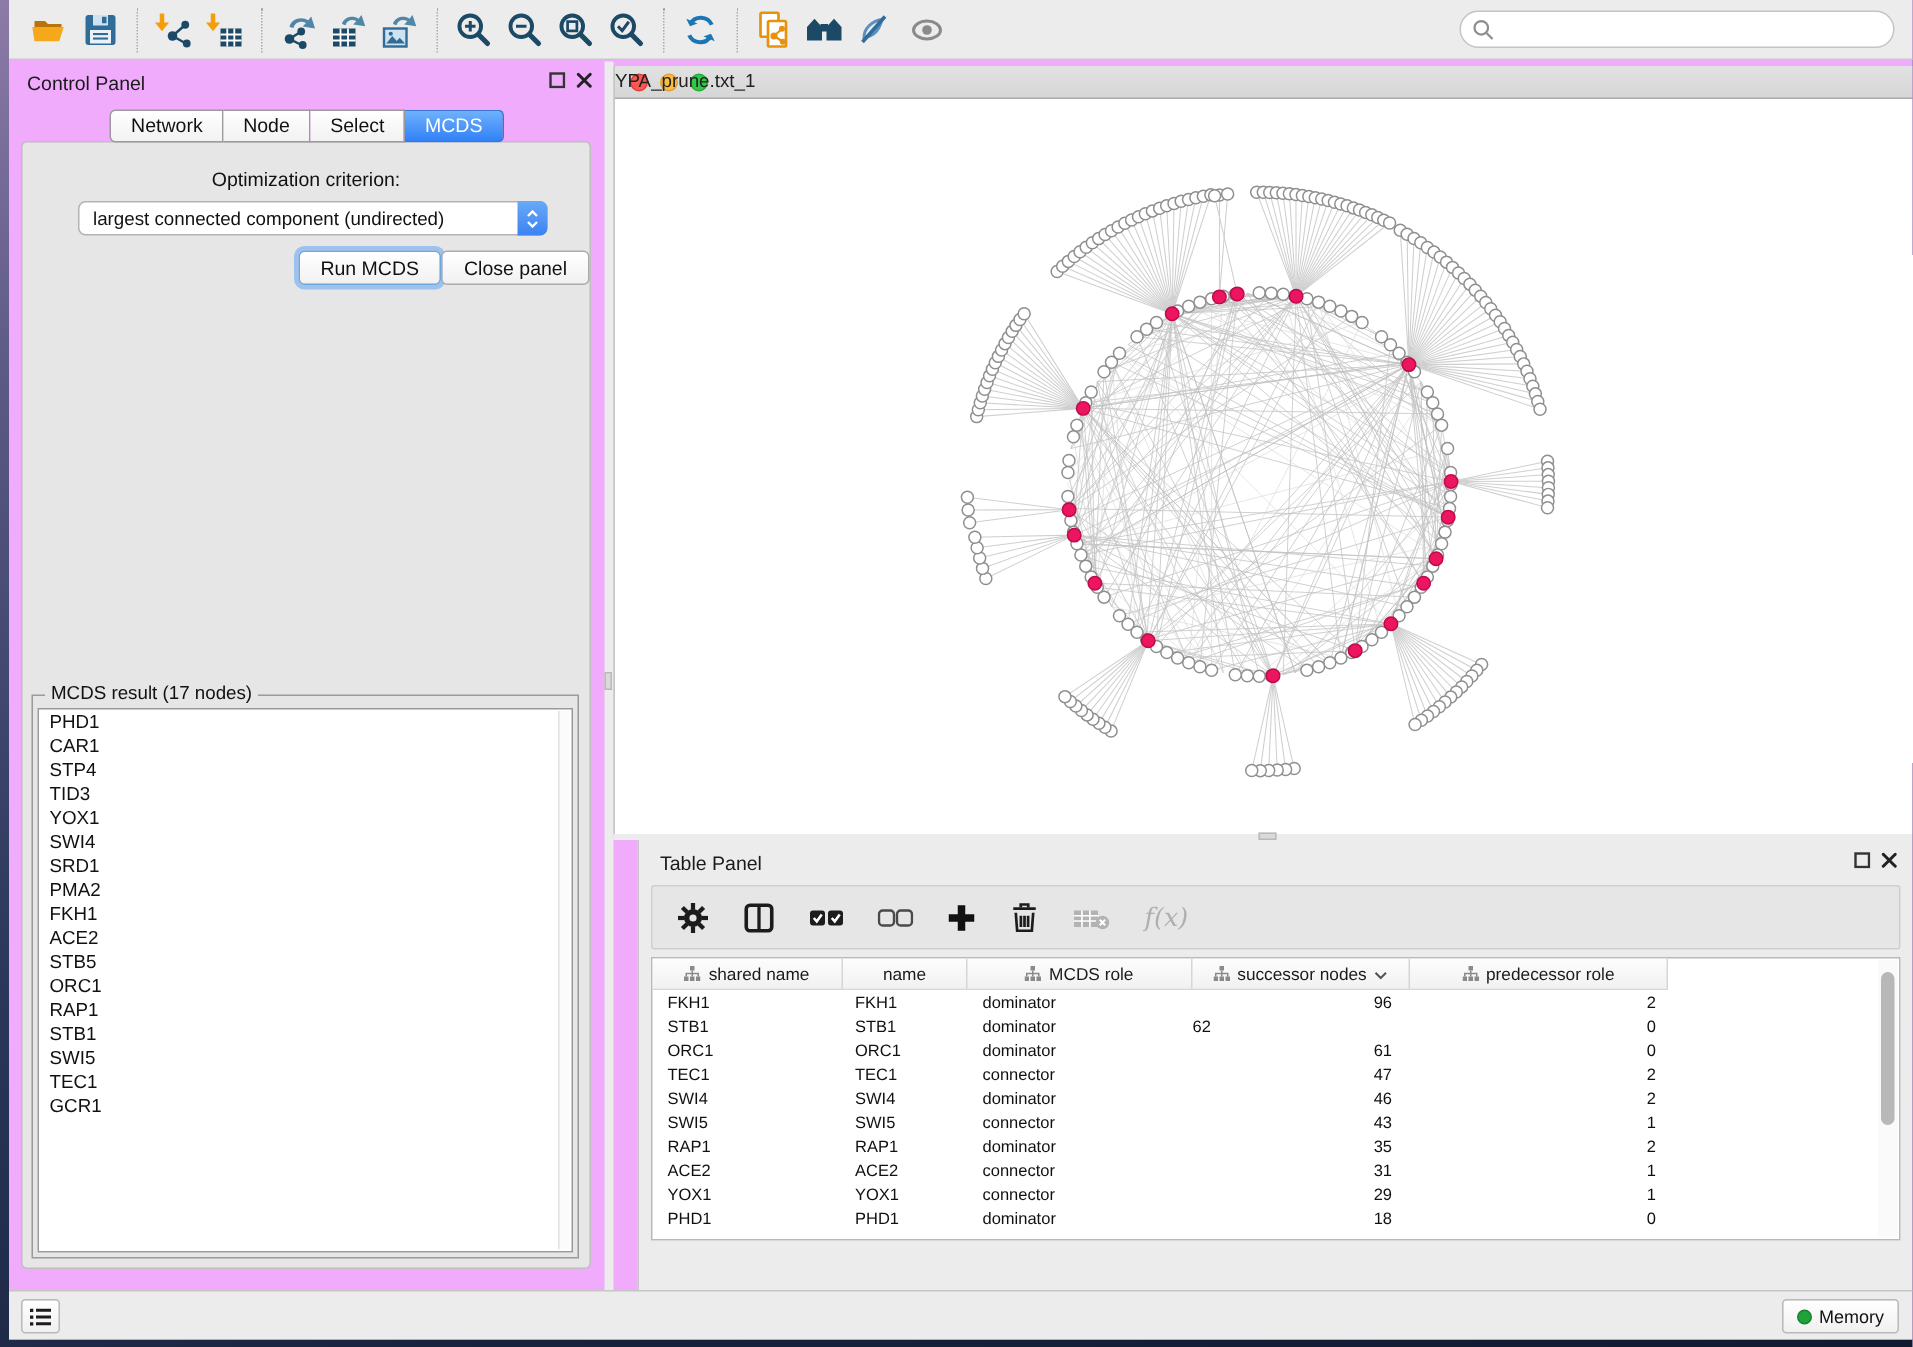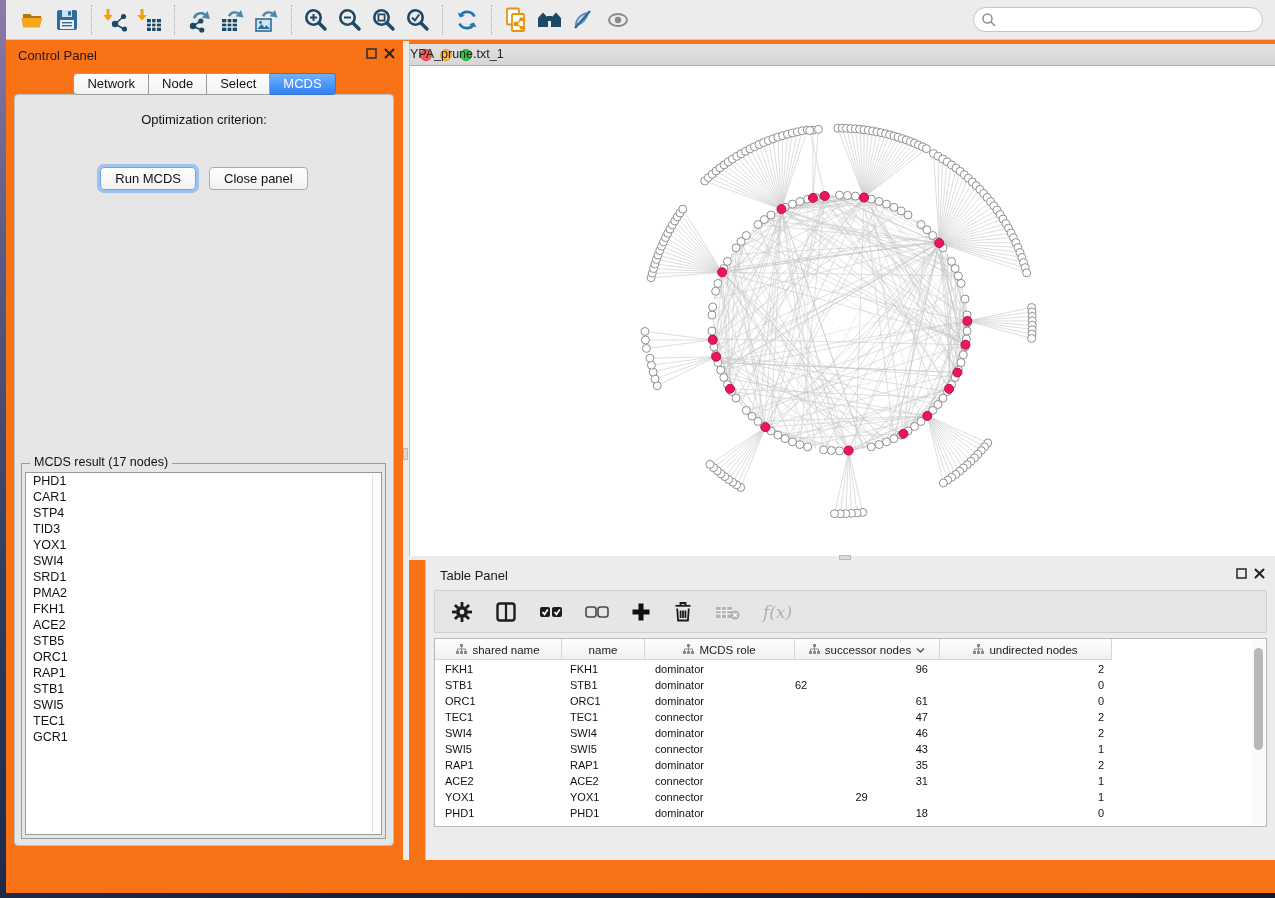--- a/index.html
+++ b/index.html
@@ -1,19 +1,19 @@
 <!DOCTYPE html>
 <html><head>
 <meta charset="utf-8">
 <style>
   * { margin:0; padding:0; box-sizing:border-box; }
   html,body { width:1275px; height:898px; overflow:hidden; font-family:"Liberation Sans",sans-serif; }
   body { background:linear-gradient(160deg,#8d7ba8 0%,#5d5a86 18%,#2e3a5e 45%,#17233d 75%,#101a30 100%); position:relative; }
 
-  .app-window { position:absolute; left:6px; top:0; width:1269px; height:893px; background:#f97316; }
+  .app-window { position:absolute; left:6px; top:0; width:1269px; height:893px; background:#f0abfc; }
 
   
   .toolbar { position:absolute; left:0; top:0; right:0; height:40px; background:#ECECEC; border-bottom:1px solid #C8C8C8; display:flex; align-items:center; padding-left:10px; }
   .tb-btn { width:34px; height:32px; display:flex; align-items:center; justify-content:center; }
   .tb-sep { width:1px; height:30px; margin:0 7px; border-left:1px dotted #ABABAB; }
   .tb-search { margin-left:auto; margin-right:12px; width:290px; height:25px; background:#fff; border:1px solid #C4C4C4; border-radius:13px; display:flex; align-items:center; padding-left:7px; }
   .tb-search input { border:none; outline:none; background:transparent; flex:1; font-size:12px; height:20px; }
 
   
   .control-panel { position:absolute; left:0; top:41px; width:397px; height:819px; }
@@ -23,21 +23,21 @@
   .cp-tabs { position:absolute; left:0; right:0; top:32px; display:flex; justify-content:center; z-index:3; }
   .seg-tab { height:22px; line-height:20px; padding:0 13px; font-size:13px; background:linear-gradient(#ffffff,#f2f2f2); border:1px solid #9b9b9b; border-left:none; color:#111; cursor:default; }
   .seg-tab:first-child { border-left:1px solid #9b9b9b; border-radius:4px 0 0 4px; }
   .seg-tab:last-child { border-radius:0 4px 4px 0; }
   .seg-tab.active { background:linear-gradient(#6fb1fc,#3181f8); color:#fff; border-color:#3a77d0; }
   .cp-content { position:absolute; left:8px; right:9px; top:53px; bottom:14px; background:#E6E6E6; border:1px solid #BEBEBE; border-radius:4px; }
   .opt-label { position:absolute; top:17px; left:0; right:0; text-align:center; font-size:13px; color:#111; }
   .dropdown { position:absolute; left:37px; top:39px; width:313px; height:23px; background:#fff; border:1px solid #B3B3B3; border-radius:5px; display:flex; align-items:center; }
   .dropdown .dd-text { flex:1; font-size:12.5px; padding-left:9px; color:#111; white-space:nowrap; overflow:hidden; }
   .dd-stepper { width:20px; height:23px; margin:-1px -1px -1px 0; border-radius:0 5px 5px 0; background:linear-gradient(#69aaf9,#3c82f2); display:flex; flex-direction:column; align-items:center; justify-content:center; gap:2px; }
-  .btn-row { position:absolute; top:72px; left:0; right:0; display:flex; justify-content:center; gap:13px; }
+  .btn-row { position:absolute; top:72px; left:0; right:0; display:flex; justify-content:flex-end; gap:0; }
   .push-btn { height:23px; padding:0 14px; font-size:13px; color:#111; background:linear-gradient(#ffffff,#f1f1f1); border:1px solid #ABABAB; border-radius:4px; }
   .push-btn.focused { box-shadow:0 0 0 3px rgba(110,170,245,.6); border-color:#6ea6e0; }
   .fieldset { position:absolute; left:6px; right:7px; top:368px; bottom:6px; border:1px solid #9a9a9a; }
   .fieldset .legend { position:absolute; top:-9px; left:8px; background:#E6E6E6; padding:0 4px; font-size:12.5px; color:#111; }
   .mcds-list { position:absolute; left:3px; right:3px; top:8px; bottom:3px; background:#fff; border:1px solid #999; overflow:hidden; }
   .mcds-item { font-size:12.5px; line-height:16px; padding-left:7px; color:#111; }
   .mcds-scroll { position:absolute; top:1px; bottom:1px; right:1px; width:8px; background:#FBFBFB; border-left:1px solid #E2E2E2; }
 
   
   .v-splitter { position:absolute; left:397px; top:41px; width:6px; height:819px; background:#ECECEC; }
@@ -255,20 +255,31 @@
       </span>
     </div>
     <div class="cp-tabs" id="cp-tabs">
         <div class="seg-tab">Network</div>
         <div class="seg-tab">Node</div>
         <div class="seg-tab">Select</div>
         <div class="seg-tab active">MCDS</div>
       </div>
     <div class="cp-content">
       <div class="opt-label">Optimization criterion:</div>
+      <div class="dropdown">
+        <span class="dd-text">largest connected component (undirected)</span>
+        <span class="dd-stepper">
+          <svg width="8" height="5" viewBox="0 0 8 5">
+              <polyline points="1,4 4,1 7,4" fill="none" stroke="#fff" stroke-width="1.6"></polyline>
+            </svg>
+          <svg width="8" height="5" viewBox="0 0 8 5">
+              <polyline points="1,1 4,4 7,1" fill="none" stroke="#fff" stroke-width="1.6"></polyline>
+            </svg>
+        </span>
+      </div>
       <div class="btn-row">
         <button class="push-btn focused">Run MCDS</button>
         <button class="push-btn">Close panel</button>
       </div>
       <div class="fieldset">
         <span class="legend">MCDS result (17 nodes)</span>
         <div class="mcds-list" id="mcds-list">
             <div class="mcds-item">PHD1</div>
             <div class="mcds-item">CAR1</div>
             <div class="mcds-item">STP4</div>
@@ -1110,21 +1121,21 @@
               <g fill="#8a8a8a">
                 <rect x="4" y="0" width="3" height="3"></rect>
                 <rect x="0" y="7" width="3" height="3"></rect>
                 <rect x="4" y="7" width="3" height="3"></rect>
                 <rect x="8" y="7" width="3" height="3"></rect>
               </g>
               <g stroke="#8a8a8a" stroke-width="1">
                 <path d="M5.5 3v2M1.5 7V5h8v2M5.5 5v2" fill="none"></path>
               </g>
             </svg>
-            <span>undirected nodes</span>
+            <span>predecessor role</span>
           </div>
         </div>
       <div class="tp-body" id="tp-body">
           <div class="t-row">
             <div class="t-cell" style="width: 127px; text-align: left; padding-left: 10px;">FKH1</div>
             <div class="t-cell" style="width: 83px; text-align: left; padding-left: 8px;">FKH1</div>
             <div class="t-cell" style="width: 150px; text-align: left; padding-left: 10px;">dominator</div>
             <div class="t-cell" style="width: 145px; text-align: right; padding-right: 12px;">96</div>
             <div class="t-cell" style="width: 172px; text-align: right; padding-right: 8px;">2</div>
           </div>
@@ -1174,32 +1185,52 @@
             <div class="t-cell" style="width: 127px; text-align: left; padding-left: 10px;">ACE2</div>
             <div class="t-cell" style="width: 83px; text-align: left; padding-left: 8px;">ACE2</div>
             <div class="t-cell" style="width: 150px; text-align: left; padding-left: 10px;">connector</div>
             <div class="t-cell" style="width: 145px; text-align: right; padding-right: 12px;">31</div>
             <div class="t-cell" style="width: 172px; text-align: right; padding-right: 8px;">1</div>
           </div>
           <div class="t-row">
             <div class="t-cell" style="width: 127px; text-align: left; padding-left: 10px;">YOX1</div>
             <div class="t-cell" style="width: 83px; text-align: left; padding-left: 8px;">YOX1</div>
             <div class="t-cell" style="width: 150px; text-align: left; padding-left: 10px;">connector</div>
-            <div class="t-cell" style="width: 145px; text-align: center; padding-right: 12px;">29</div>
+            <div class="t-cell" style="width: 145px; text-align: right; padding-right: 12px;">29</div>
             <div class="t-cell" style="width: 172px; text-align: right; padding-right: 8px;">1</div>
           </div>
           <div class="t-row">
             <div class="t-cell" style="width: 127px; text-align: left; padding-left: 10px;">PHD1</div>
             <div class="t-cell" style="width: 83px; text-align: left; padding-left: 8px;">PHD1</div>
             <div class="t-cell" style="width: 150px; text-align: left; padding-left: 10px;">dominator</div>
             <div class="t-cell" style="width: 145px; text-align: right; padding-right: 12px;">18</div>
             <div class="t-cell" style="width: 172px; text-align: right; padding-right: 8px;">0</div>
           </div>
         </div>
       <div class="tp-scroll">
           <div class="tp-thumb"></div>
         </div>
     </div>
 
   </div>
 
+  <div class="status-bar">
+    <div class="list-btn">
+      <svg width="16" height="14" viewBox="0 0 16 14">
+          <g stroke="#1c1c1c" stroke-width="2">
+            <line x1="5" y1="2.5" x2="15" y2="2.5"></line>
+            <line x1="5" y1="7" x2="15" y2="7"></line>
+            <line x1="5" y1="11.5" x2="15" y2="11.5"></line>
+          </g>
+          <g fill="#1c1c1c">
+            <rect x="1" y="1.5" width="2.2" height="2.2"></rect>
+            <rect x="1" y="6" width="2.2" height="2.2"></rect>
+            <rect x="1" y="10.5" width="2.2" height="2.2"></rect>
+          </g>
+        </svg>
+    </div>
+    <div class="memory-btn">
+      <span class="mem-dot"></span>
+      <span>Memory</span>
+    </div>
+  </div>
 
 </div>
 
 </body></html>

